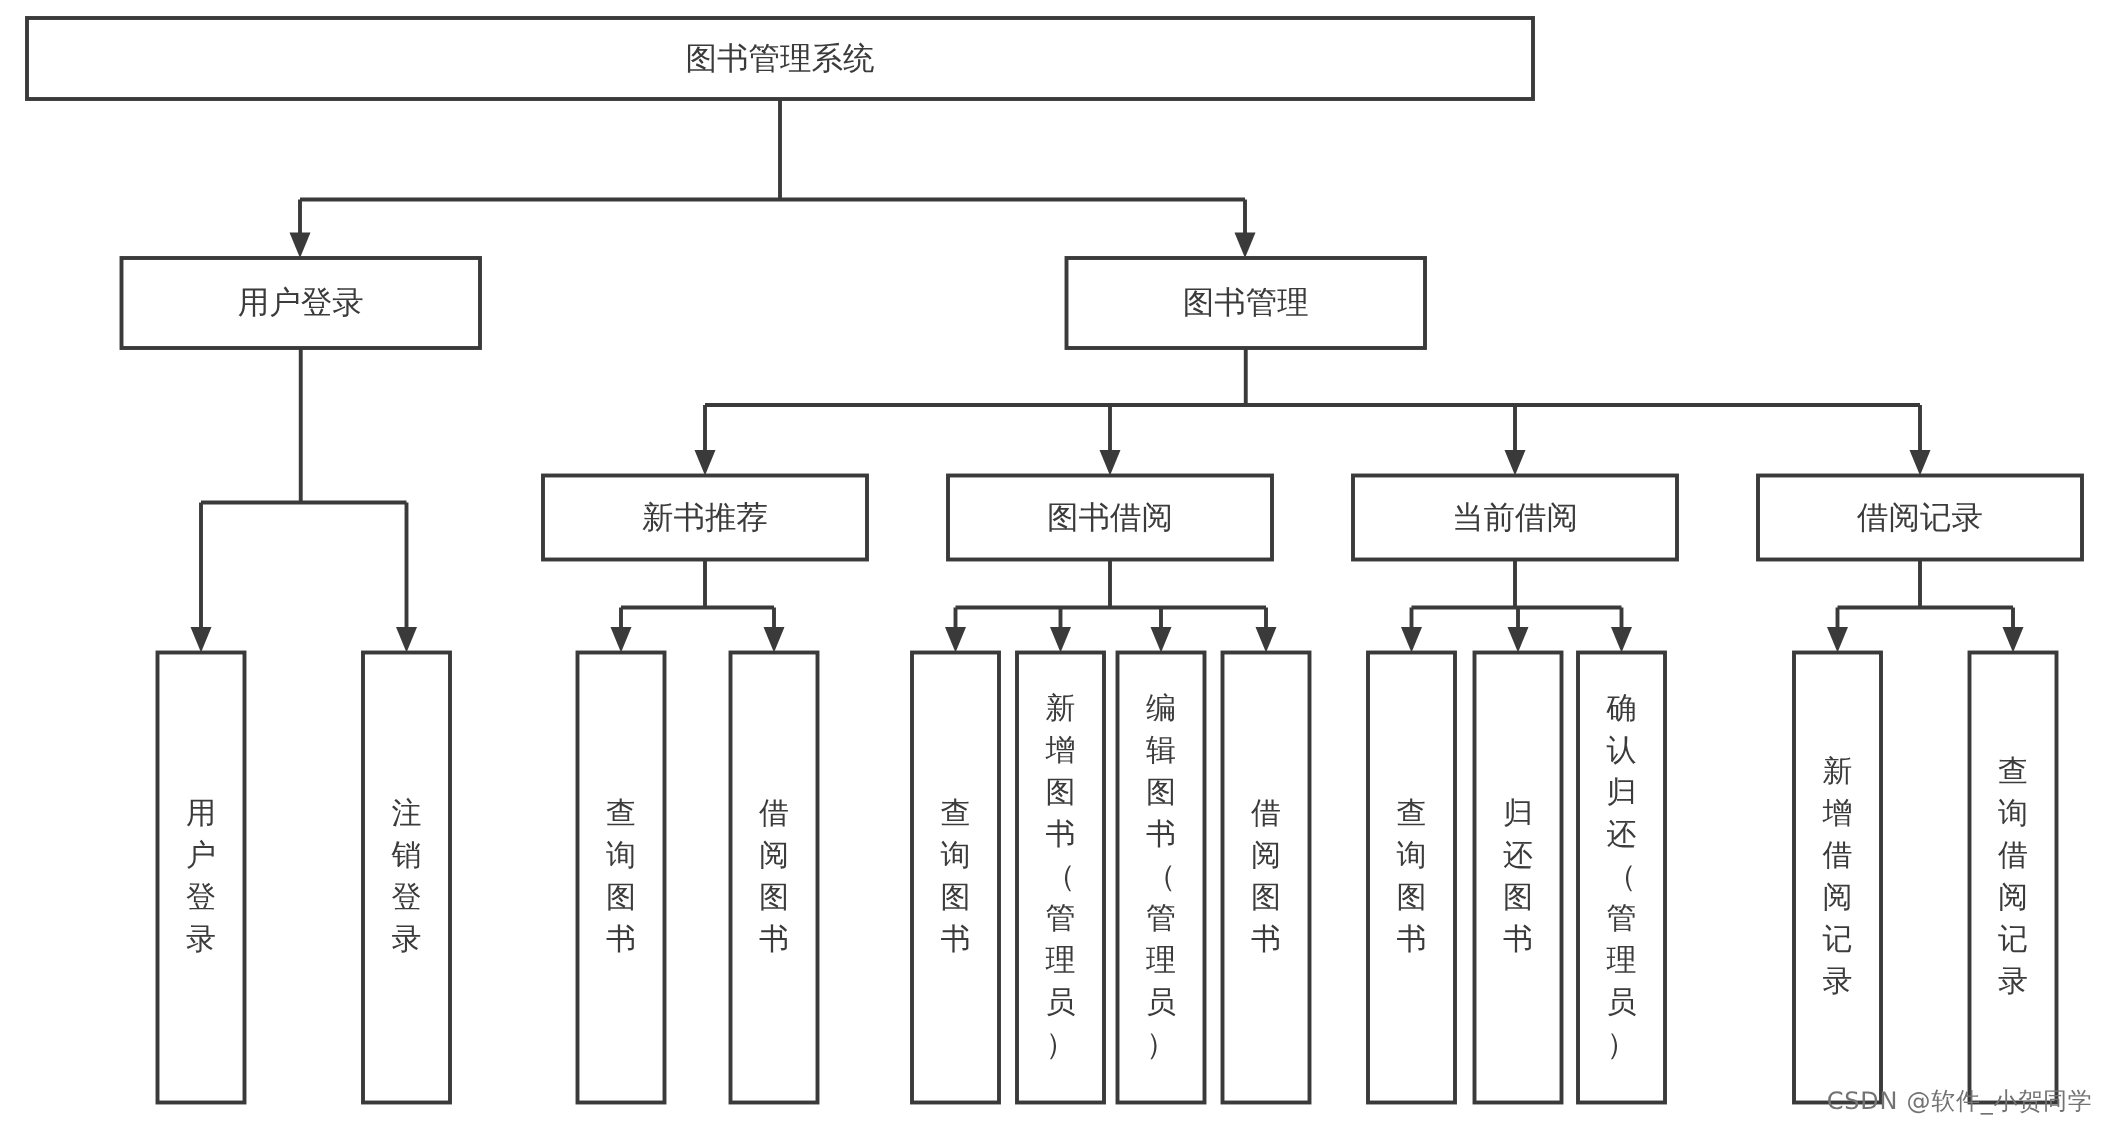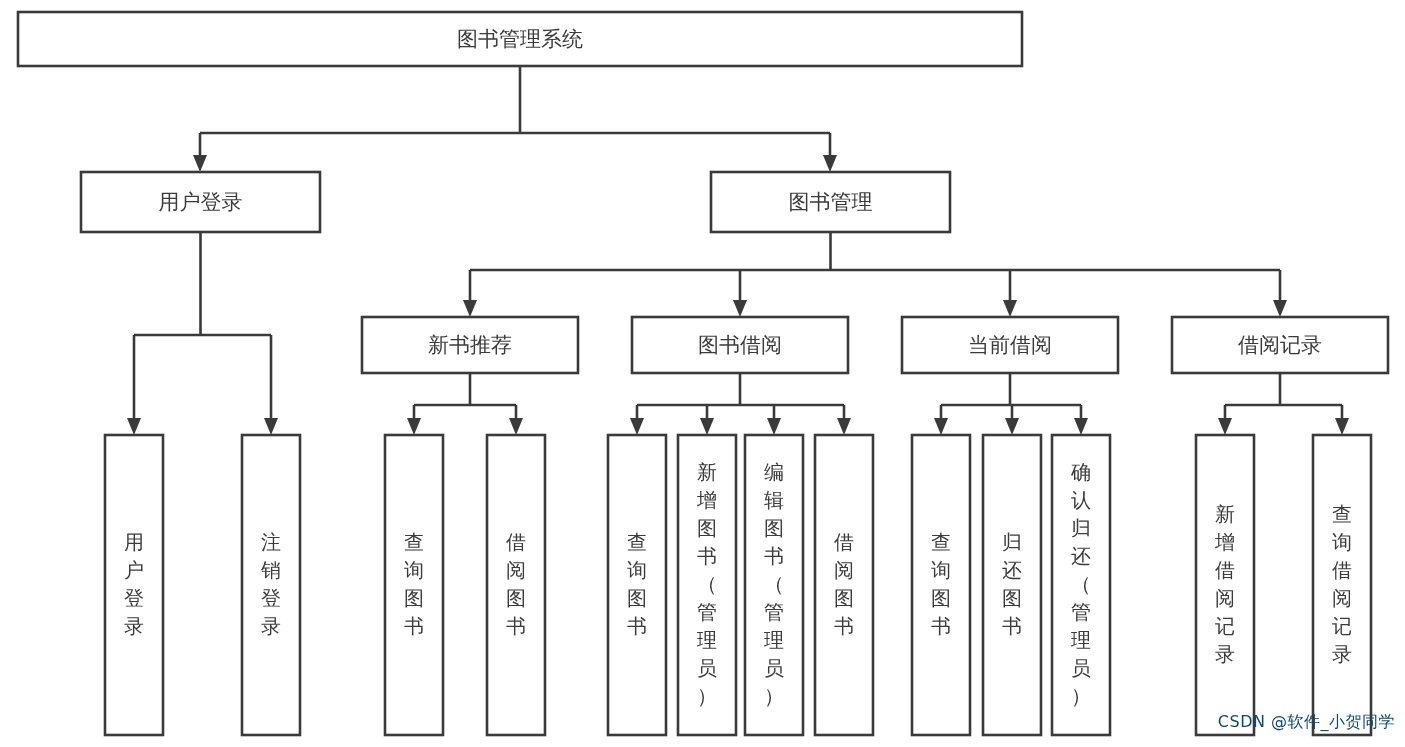--- a/index.html
+++ b/index.html
@@ -53,22 +53,22 @@
   .node-label.horizontal {
     text-anchor: middle;
   }
   .node-label.vertical {
     text-anchor: middle;
     font-size: 20px;
   }
   .watermark-text {
     position: absolute;
     right: 10px;
-    bottom: 14px;
-    color: #0c4a6e;
+    bottom: 2px;
+    color: #737373;
     font-family: "DejaVu Sans", "Liberation Sans", sans-serif;
     font-size: 16px;
     white-space: nowrap;
     letter-spacing: 0.5px;
     pointer-events: none;
   }
 </style>
 </head>
 <body>
 

